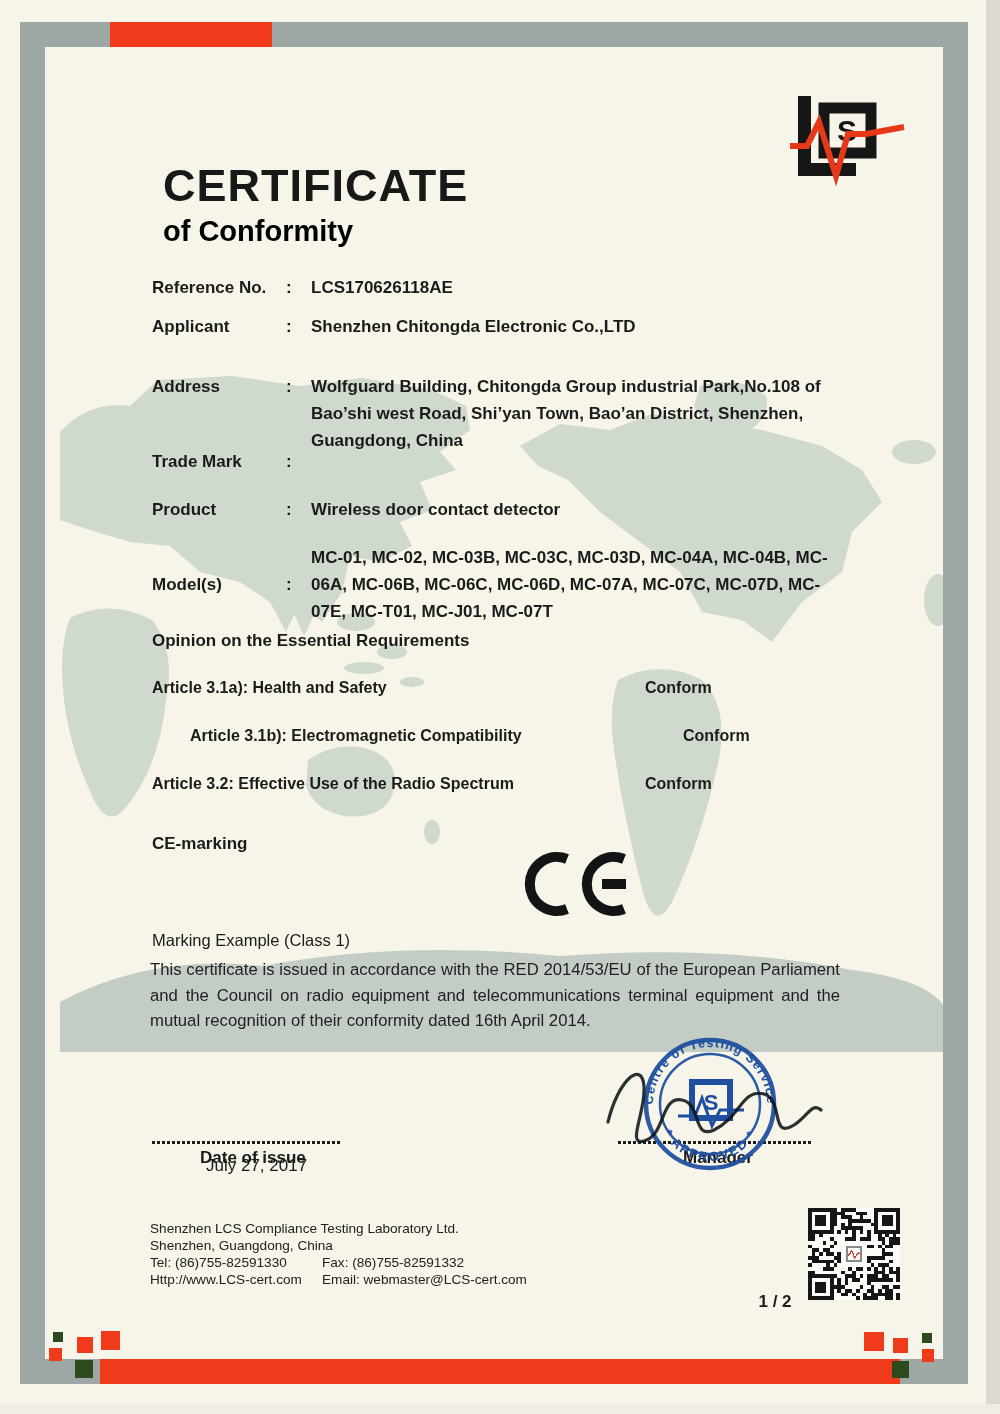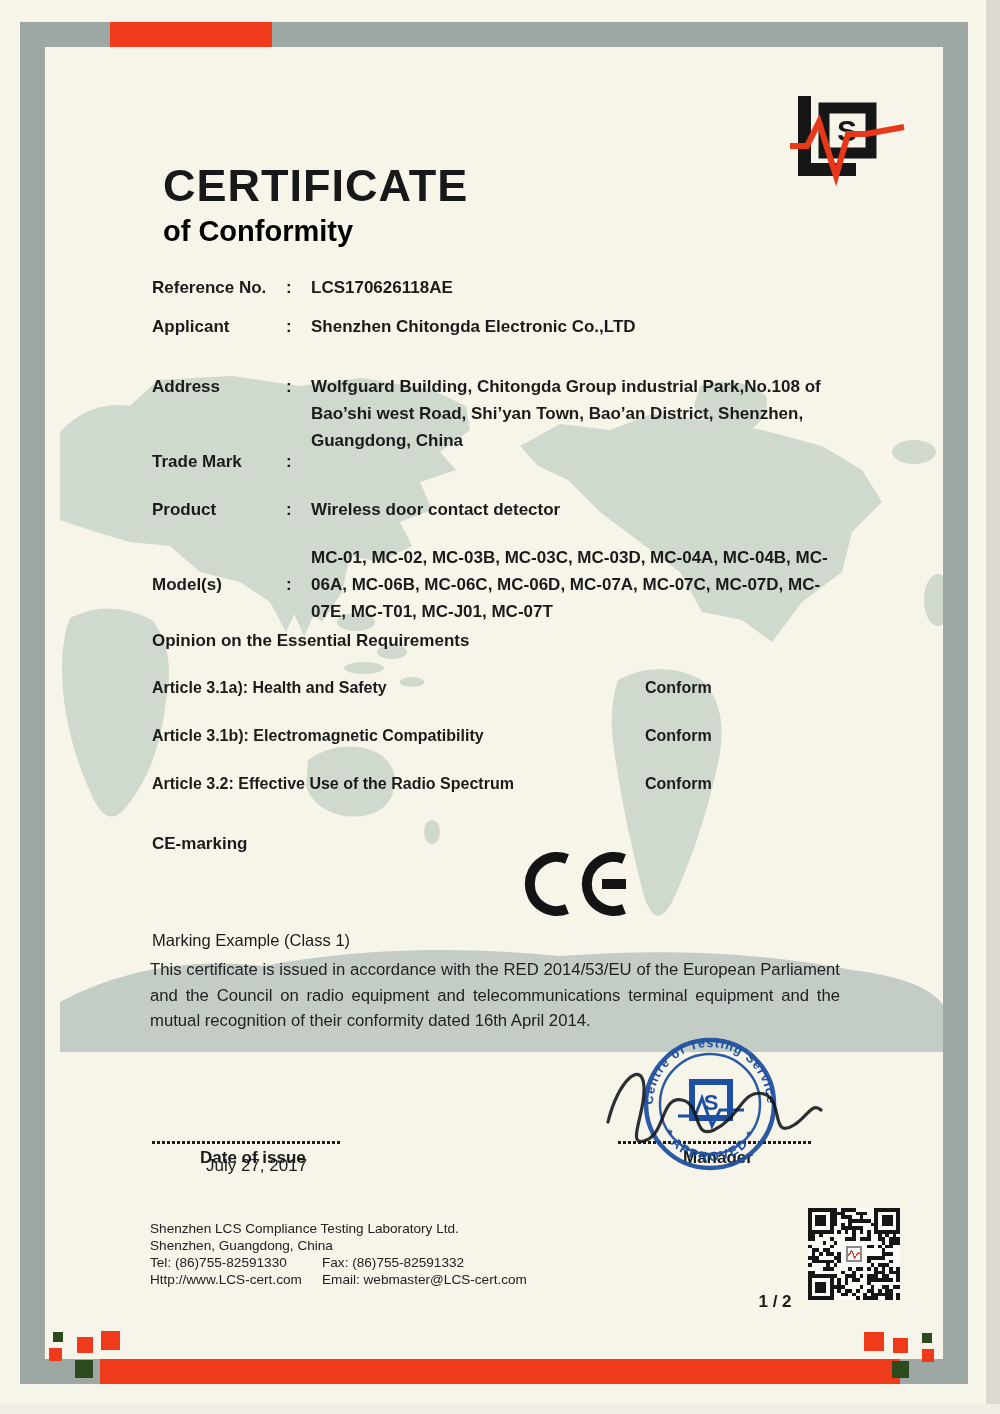--- a/index.html
+++ b/index.html
@@ -137,21 +137,21 @@
   <span class="c">:</span>
   <span class="v">MC-01, MC-02, MC-03B, MC-03C, MC-03D, MC-04A, MC-04B, MC-06A, MC-06B, MC-06C, MC-06D, MC-07A, MC-07C, MC-07D, MC-07E, MC-T01, MC-J01, MC-07T</span>
 </div>
 
 <div class="heading" style="top:631px;">Opinion on the Essential Requirements</div>
 
 <div class="article" style="top:679px;">
   <span>Article 3.1a): Health and Safety</span>
   <span class="res">Conform</span>
 </div>
-<div class="article" style="top:727px;">
+<div class="article" style="top:727px;margin-left:38px;">
   <span>Article 3.1b): Electromagnetic Compatibility</span>
   <span class="res">Conform</span>
 </div>
 <div class="article" style="top:775px;">
   <span>Article 3.2: Effective Use of the Radio Spectrum</span>
   <span class="res">Conform</span>
 </div>
 
 <div class="heading" style="top:834px;">CE-marking</div>
 <div class="heading plain" style="top:887px;">Marking Example (Class 1)</div>

